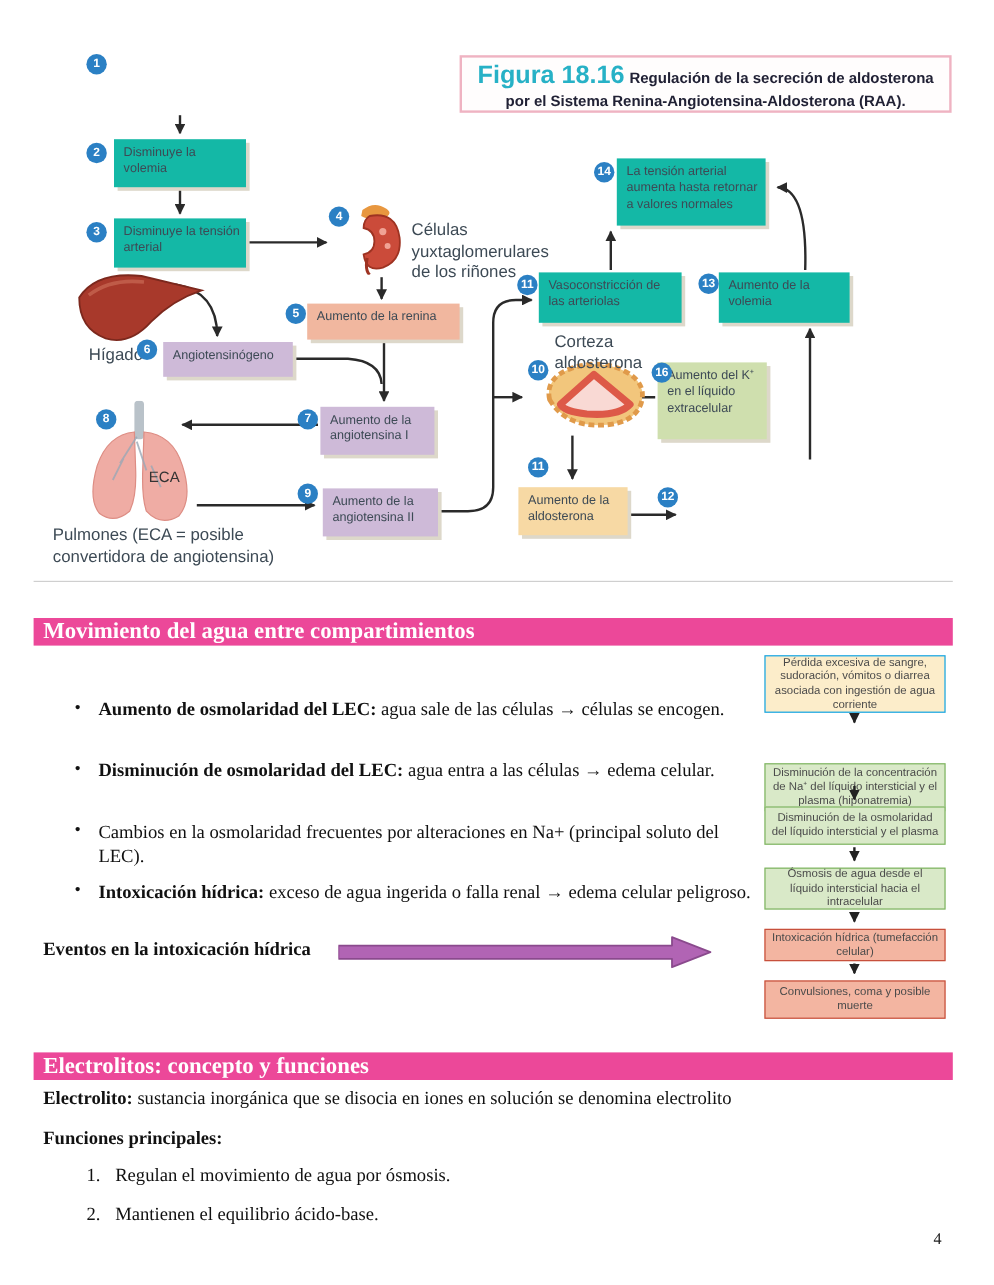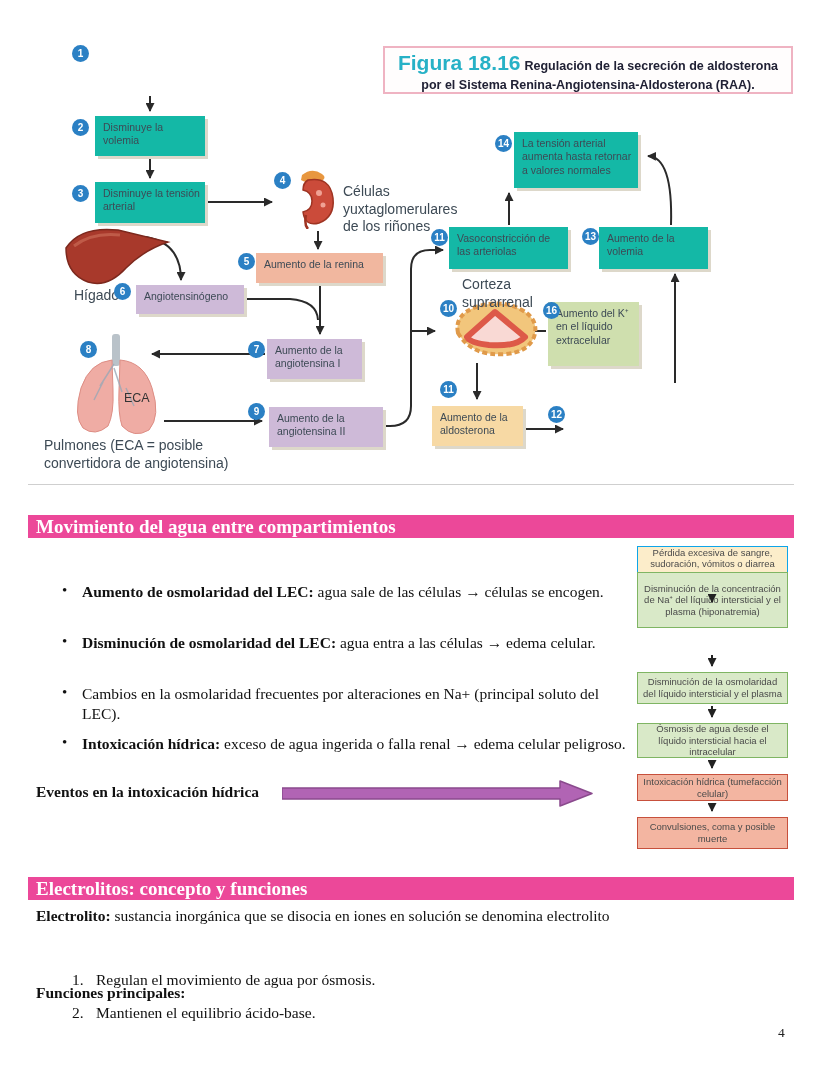--- a/index.html
+++ b/index.html
@@ -86,21 +86,21 @@
     <div class="titlebox">
       <span class="flabel">Figura 18.16</span>
       <span class="ftext">Regulación de la secreción de aldosterona por el Sistema Renina-Angiotensina-Aldosterona (RAA).</span>
     </div>
 
     <div class="fbox c-blue" style="left:95px;top:116px;width:110px;height:40px;">Disminuye la volemia</div>
     <div class="fbox c-blue" style="left:95px;top:182px;width:110px;height:41px;">Disminuye la tensión arterial</div>
     <div class="fbox c-salmon" style="left:256px;top:253px;width:127px;height:30px;">Aumento de la renina</div>
     <div class="fbox c-purple" style="left:136px;top:285px;width:108px;height:29px;">Angiotensinógeno</div>
     <div class="fbox c-purple" style="left:267px;top:339px;width:95px;height:40px;">Aumento de la angiotensina I</div>
-    <div class="fbox c-purple" style="left:269px;top:407px;width:114px;height:40px;">Aumento de la angiotensina II</div>
+    <div class="fbox c-purple" style="left:269px;top:407px;width:96px;height:40px;">Aumento de la angiotensina II</div>
     <div class="fbox c-tan" style="left:432px;top:406px;width:91px;height:40px;">Aumento de la aldosterona</div>
     <div class="fbox c-blue" style="left:599px;top:227px;width:109px;height:42px;">Aumento de la volemia</div>
     <div class="fbox c-blue" style="left:514px;top:132px;width:124px;height:56px;">La tensión arterial aumenta hasta retornar a valores normales</div>
     <div class="fbox c-blue" style="left:449px;top:227px;width:119px;height:42px;">Vasoconstricción de las arteriolas</div>
     <div class="fbox c-green" style="left:548px;top:302px;width:91px;height:64px;">Aumento del K⁺ en el líquido extracelular</div>
 
     <div class="circle" style="left:72px;top:45px;">1</div>
     <div class="circle" style="left:72px;top:119px;">2</div>
     <div class="circle" style="left:72px;top:185px;">3</div>
     <div class="circle" style="left:274px;top:172px;">4</div>
@@ -144,21 +144,21 @@
       <svg width="96" height="64" viewBox="0 0 96 64">
         <path d="M10 36 Q6 18 28 10 Q52 2 72 12 Q92 22 86 40 Q80 55 58 57 Q24 60 10 36 Z" fill="#f2c67c" stroke="#e09a4a" stroke-width="4" stroke-dasharray="5 3"></path>
         <path d="M47 15 L77 40 Q68 50 41 48 Q22 46 19 40 Z" fill="#f9d9d4" stroke="#dd5948" stroke-width="6" stroke-linejoin="round"></path>
       </svg>
     </div>
 
     <div class="dlabel" style="left:343px;top:183px;width:132px;">Células yuxtaglomerulares de los riñones</div>
     <div class="dlabel" style="left:74px;top:287px;">Hígado</div>
     <div class="dlabel" style="left:124px;top:391px;font-size:12.5px;color:#333;">ECA</div>
     <div class="dlabel" style="left:44px;top:437px;width:185px;">Pulmones (ECA = posible convertidora de angiotensina)</div>
-    <div class="dlabel" style="left:462px;top:276px;width:80px;">Corteza suprarrenal</div>
+    <div class="dlabel" style="left:462px;top:276px;width:80px;">Corteza aldosterona</div>
   </div>
 
   <div class="rule" style="top:484px;"></div>
   <div class="secbar" style="top:515px;">Movimiento del agua entre compartimientos</div>
 
   <div class="bullet" style="top:582px;">
     <span class="dot">•</span>
     <span class="btxt"><b>Aumento de osmolaridad del LEC:</b><span> agua sale de las células → células se encogen.</span></span>
   </div>
   <div class="bullet" style="top:633px;">
@@ -190,32 +190,32 @@
       <path d="M712 803 V 811" marker-end="url(#ah2)"></path>
     </g>
     <defs>
       <marker id="ah2" markerUnits="userSpaceOnUse" markerWidth="9" markerHeight="9" refX="8" refY="4.5" orient="auto">
         <path d="M0,0 L9,4.5 L0,9 z" fill="#222"></path>
       </marker>
     </defs>
   </svg>
 
   <div class="sbox s-cream" style="top:546px;height:48px;">Pérdida excesiva de sangre, sudoración, vómitos o diarrea asociada con ingestión de agua corriente</div>
-  <div class="sbox s-green" style="top:572px;height:56px;">Disminución de la concentración de Na⁺ del líquido intersticial y el plasma (hiponatremia)</div>
+  <div class="sbox s-green" style="top:636px;height:40px;">Disminución de la concentración de Na⁺ del líquido intersticial y el plasma (hiponatremia)</div>
   <div class="sbox s-green" style="top:672px;height:32px;">Disminución de la osmolaridad del líquido intersticial y el plasma</div>
   <div class="sbox s-green" style="top:723px;height:35px;">Ósmosis de agua desde el líquido intersticial hacia el intracelular</div>
   <div class="sbox s-red" style="top:774px;height:27px;">Intoxicación hídrica (tumefacción celular)</div>
   <div class="sbox s-red" style="top:817px;height:32px;">Convulsiones, coma y posible muerte</div>
 
   <div class="secbar" style="top:877px;">Electrolitos: concepto y funciones</div>
 
   <div class="para" style="top:906px;">
     <b>Electrolito:</b><span> sustancia inorgánica que se disocia en iones en solución se denomina electrolito</span>
   </div>
-  <div class="para" style="top:939px;margin-top:44px;">
+  <div class="para" style="top:939px;">
     <b>Funciones principales:</b>
   </div>
 
   <div class="numitem" style="top:971px;">
     <span class="n">1.</span><span>Regulan el movimiento de agua por ósmosis.</span>
   </div>
   <div class="numitem" style="top:1004px;">
     <span class="n">2.</span><span>Mantienen el equilibrio ácido-base.</span>
   </div>
 

